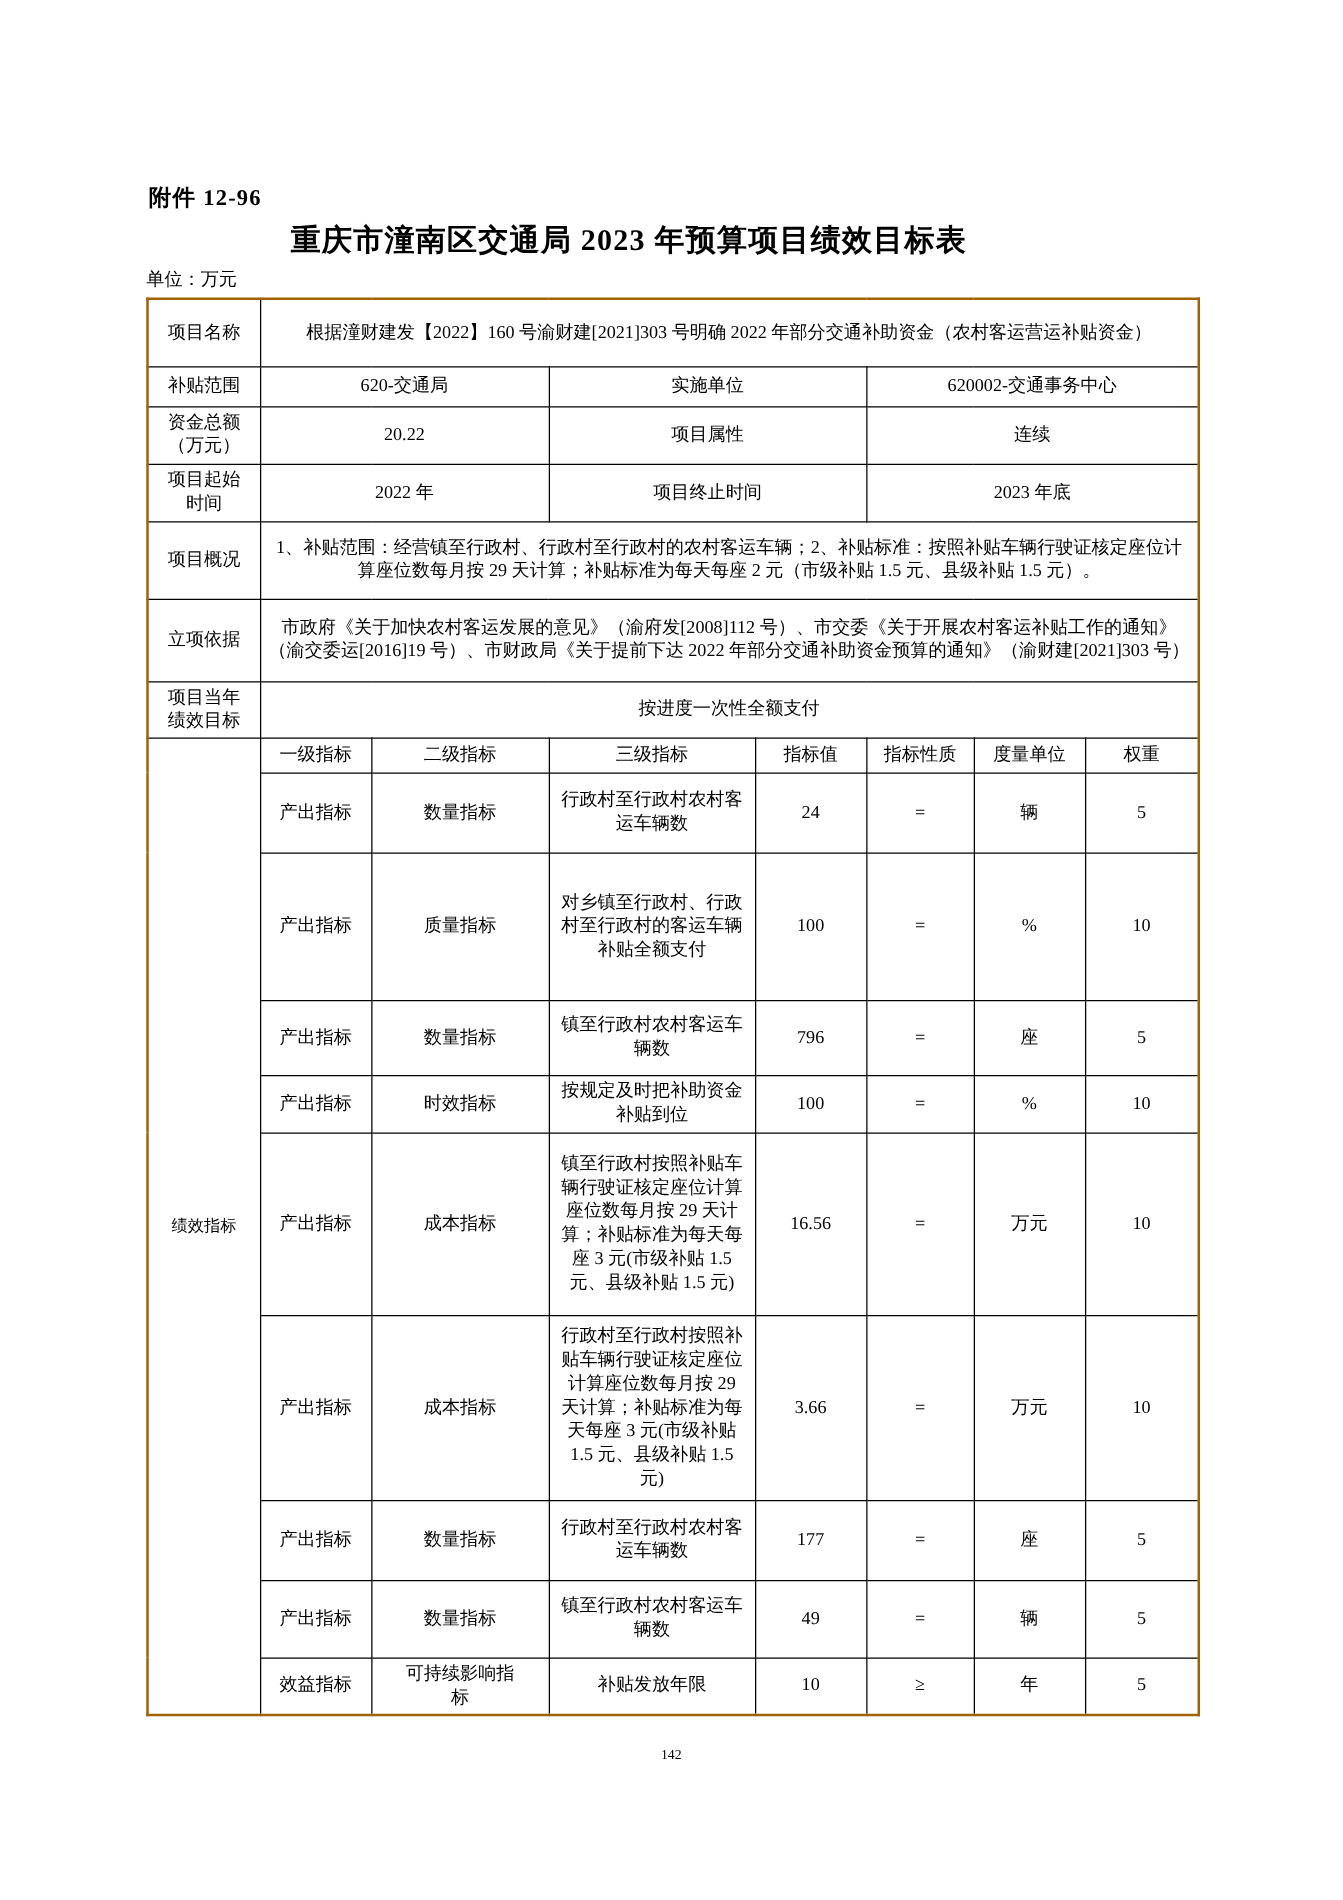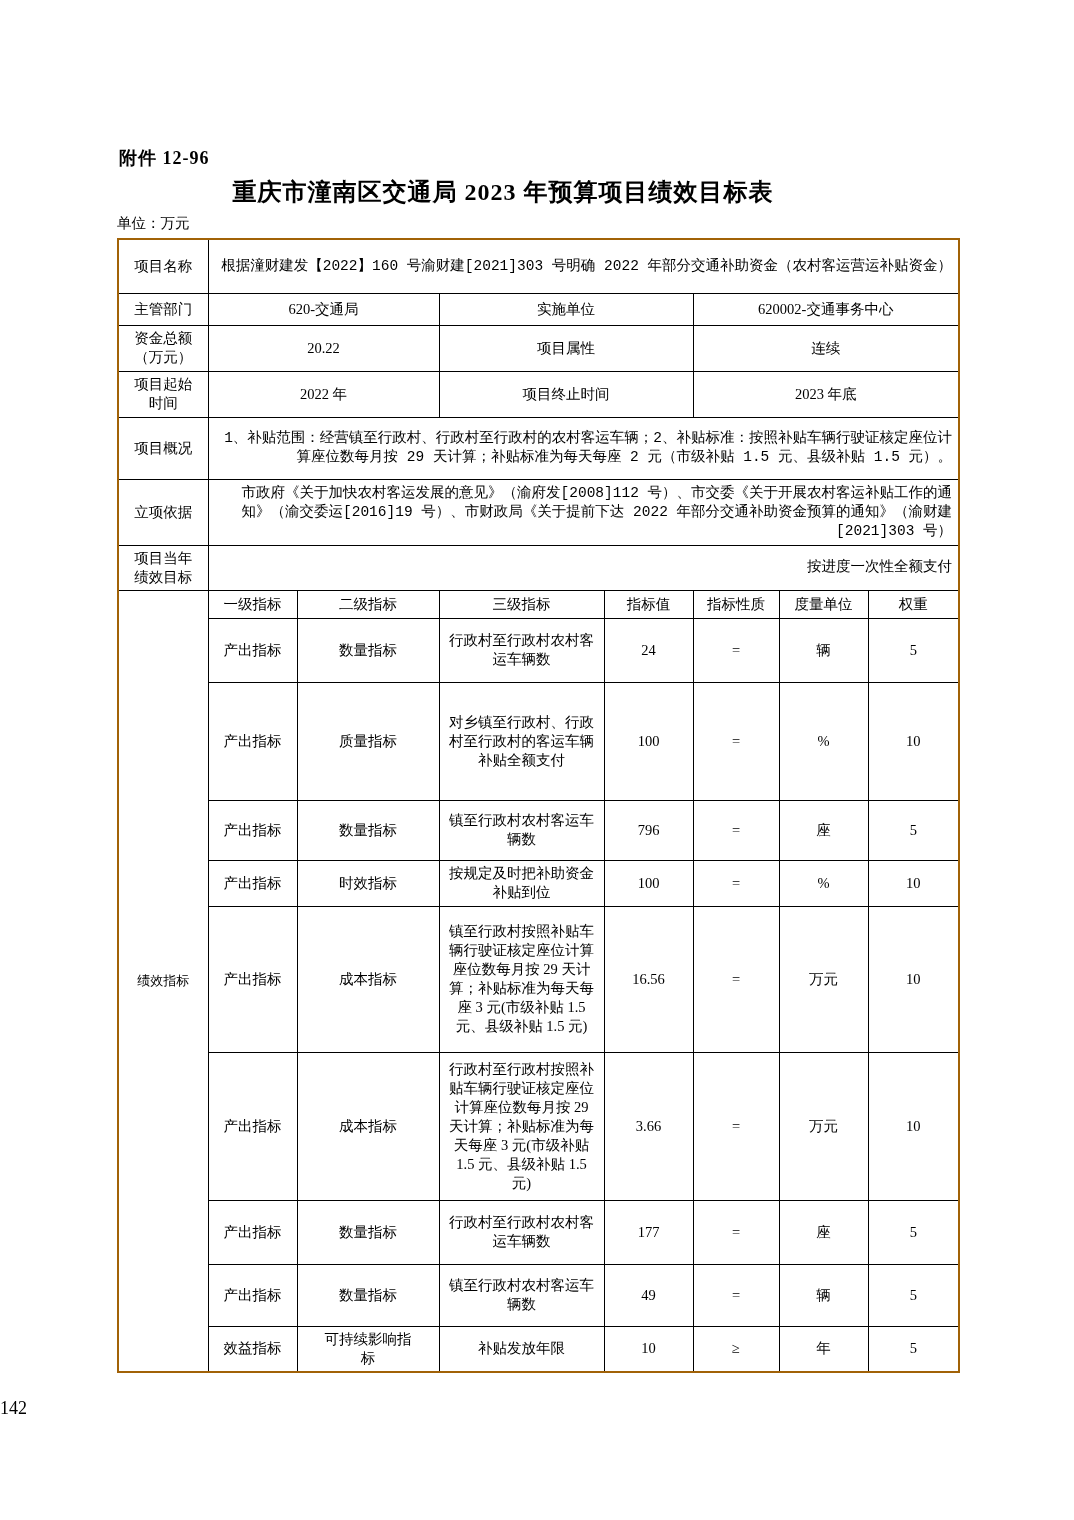--- a/index.html
+++ b/index.html
@@ -31,27 +31,27 @@
     border: 2px solid #a16207;
   }
   td {
     border: 1px solid #000;
     font-size: 14.5px; line-height: 19px;
     text-align: center; vertical-align: middle;
     padding: 3px 6px;
     overflow: hidden;
   }
   td.lbl { white-space: pre-line; }
-  td.left { text-align: right; font-family: Liberation Mono, monospace; }
+  td.left { text-align: center; }
   td.ind3 { text-align: center; padding-left: 9px; padding-right: 9px; }
   td.section-lbl { font-size: 13px; margin-left: 28px; }
 
   .page-number {
     position: absolute; left: 0; top: 1398px; width: 1074px;
-    font-size: 18px;
+    text-align: center; font-size: 11px;
   }
 </style>
 </head>
 <body>
 
 <div class="page">
 
   <div class="attachment">附件 12-96</div>
   <h1 class="doc-title">重庆市潼南区交通局 2023 年预算项目绩效目标表</h1>
   <div class="unit-note">单位：万元</div>
@@ -67,21 +67,21 @@
         <col style="width:89px">
         <col style="width:91px">
     </colgroup>
 
     <tbody>
         <tr style="height:54px">
       <td class="lbl">项目名称</td>
       <td class="left" colspan="7">根据潼财建发【2022】160 号渝财建[2021]303 号明确 2022 年部分交通补助资金（农村客运营运补贴资金）</td>
     </tr>
     <tr style="height:32px">
-      <td class="lbl">主管部门</td>
+      <td class="lbl">补贴范围</td>
       <td colspan="2">620-交通局</td>
       <td colspan="2">实施单位</td>
       <td colspan="3">620002-交通事务中心</td>
     </tr>
     <tr style="height:46px">
       <td class="lbl">资金总额
 （万元）</td>
       <td colspan="2">20.22</td>
       <td colspan="2">项目属性</td>
       <td colspan="3">连续</td>

